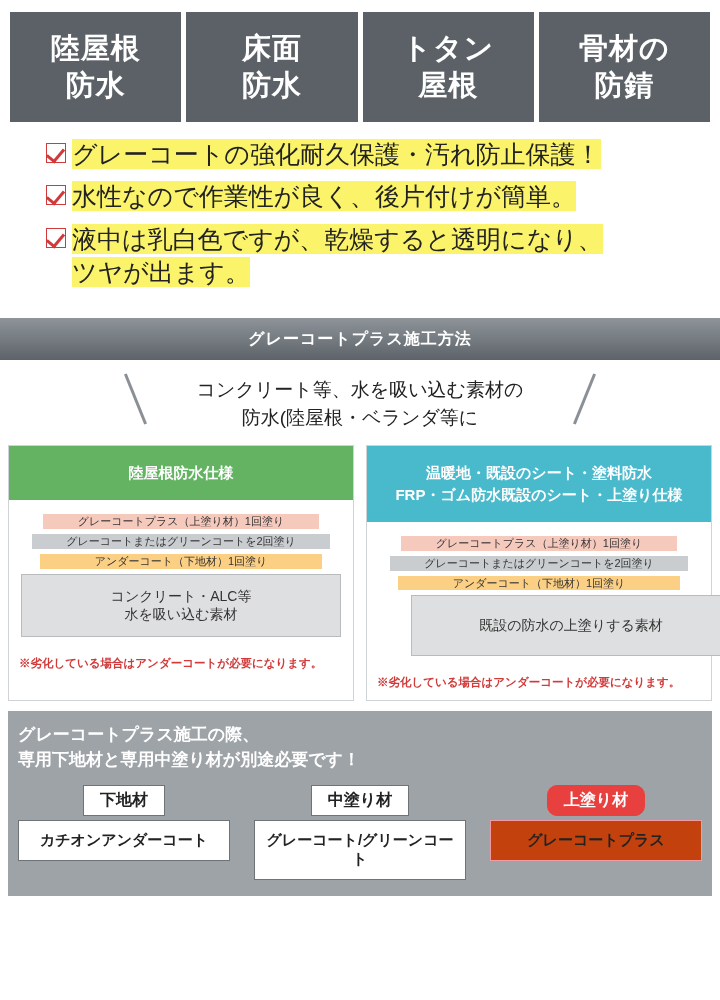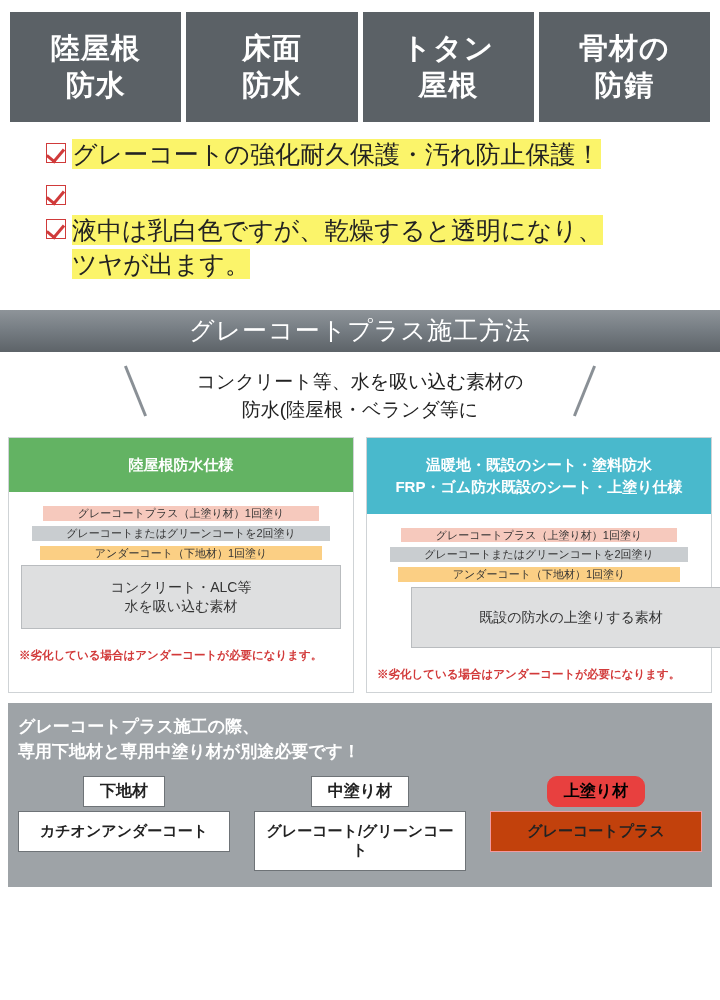--- a/index.html
+++ b/index.html
@@ -72,22 +72,22 @@
     display: inline;
     padding: 1px 0;
   }
 
   
   .section-bar {
     margin-top: 10px;
     height: 42px;
     background: linear-gradient(to bottom, #8e9499 0%, #777e84 45%, #5d6368 100%);
     color: #fff;
-    font-size: 25px;
-    font-weight: normal;
+    font-size: 16px;
+    font-weight: bold;
     display: flex;
     align-items: center;
     justify-content: center;
     letter-spacing: 1px;
   }
 
   
   .intro {
     position: relative;
     padding: 16px 0 14px 0;
@@ -185,21 +185,21 @@
     border: 1px solid #6e7377;
     font-size: 16px;
     font-weight: bold;
     color: #222;
     padding: 4px 16px;
     margin-bottom: 4px;
   }
   .card-tag.red {
     background: #e8403f;
     border-color: #e8403f;
-    color: #000000;
+    color: #ffffff;
     border-radius: 10px;
   }
   .card-body {
     background: #fff;
     border: 1px solid #6e7377;
     font-size: 15px;
     font-weight: bold;
     color: #222;
     padding: 10px 4px;
   }
@@ -232,20 +232,21 @@
     </div>
   </div>
 
   <div class="bullets">
     <div class="bullet-row">
       <span class="chk"></span>
       <div class="bullet-text"><span class="hl">グレーコートの強化耐久保護・汚れ防止保護！</span></div>
     </div>
     <div class="bullet-row">
       <span class="chk"></span>
+      <div class="bullet-text"><span class="hl">水性なので作業性が良く、後片付けが簡単。</span></div>
     </div>
     <div class="bullet-row">
       <span class="chk"></span>
       <div class="bullet-text">
         <span class="hl">液中は乳白色ですが、乾燥すると透明になり、</span><br>
         <span class="hl">ツヤが出ます。</span>
       </div>
     </div>
   </div>
 

